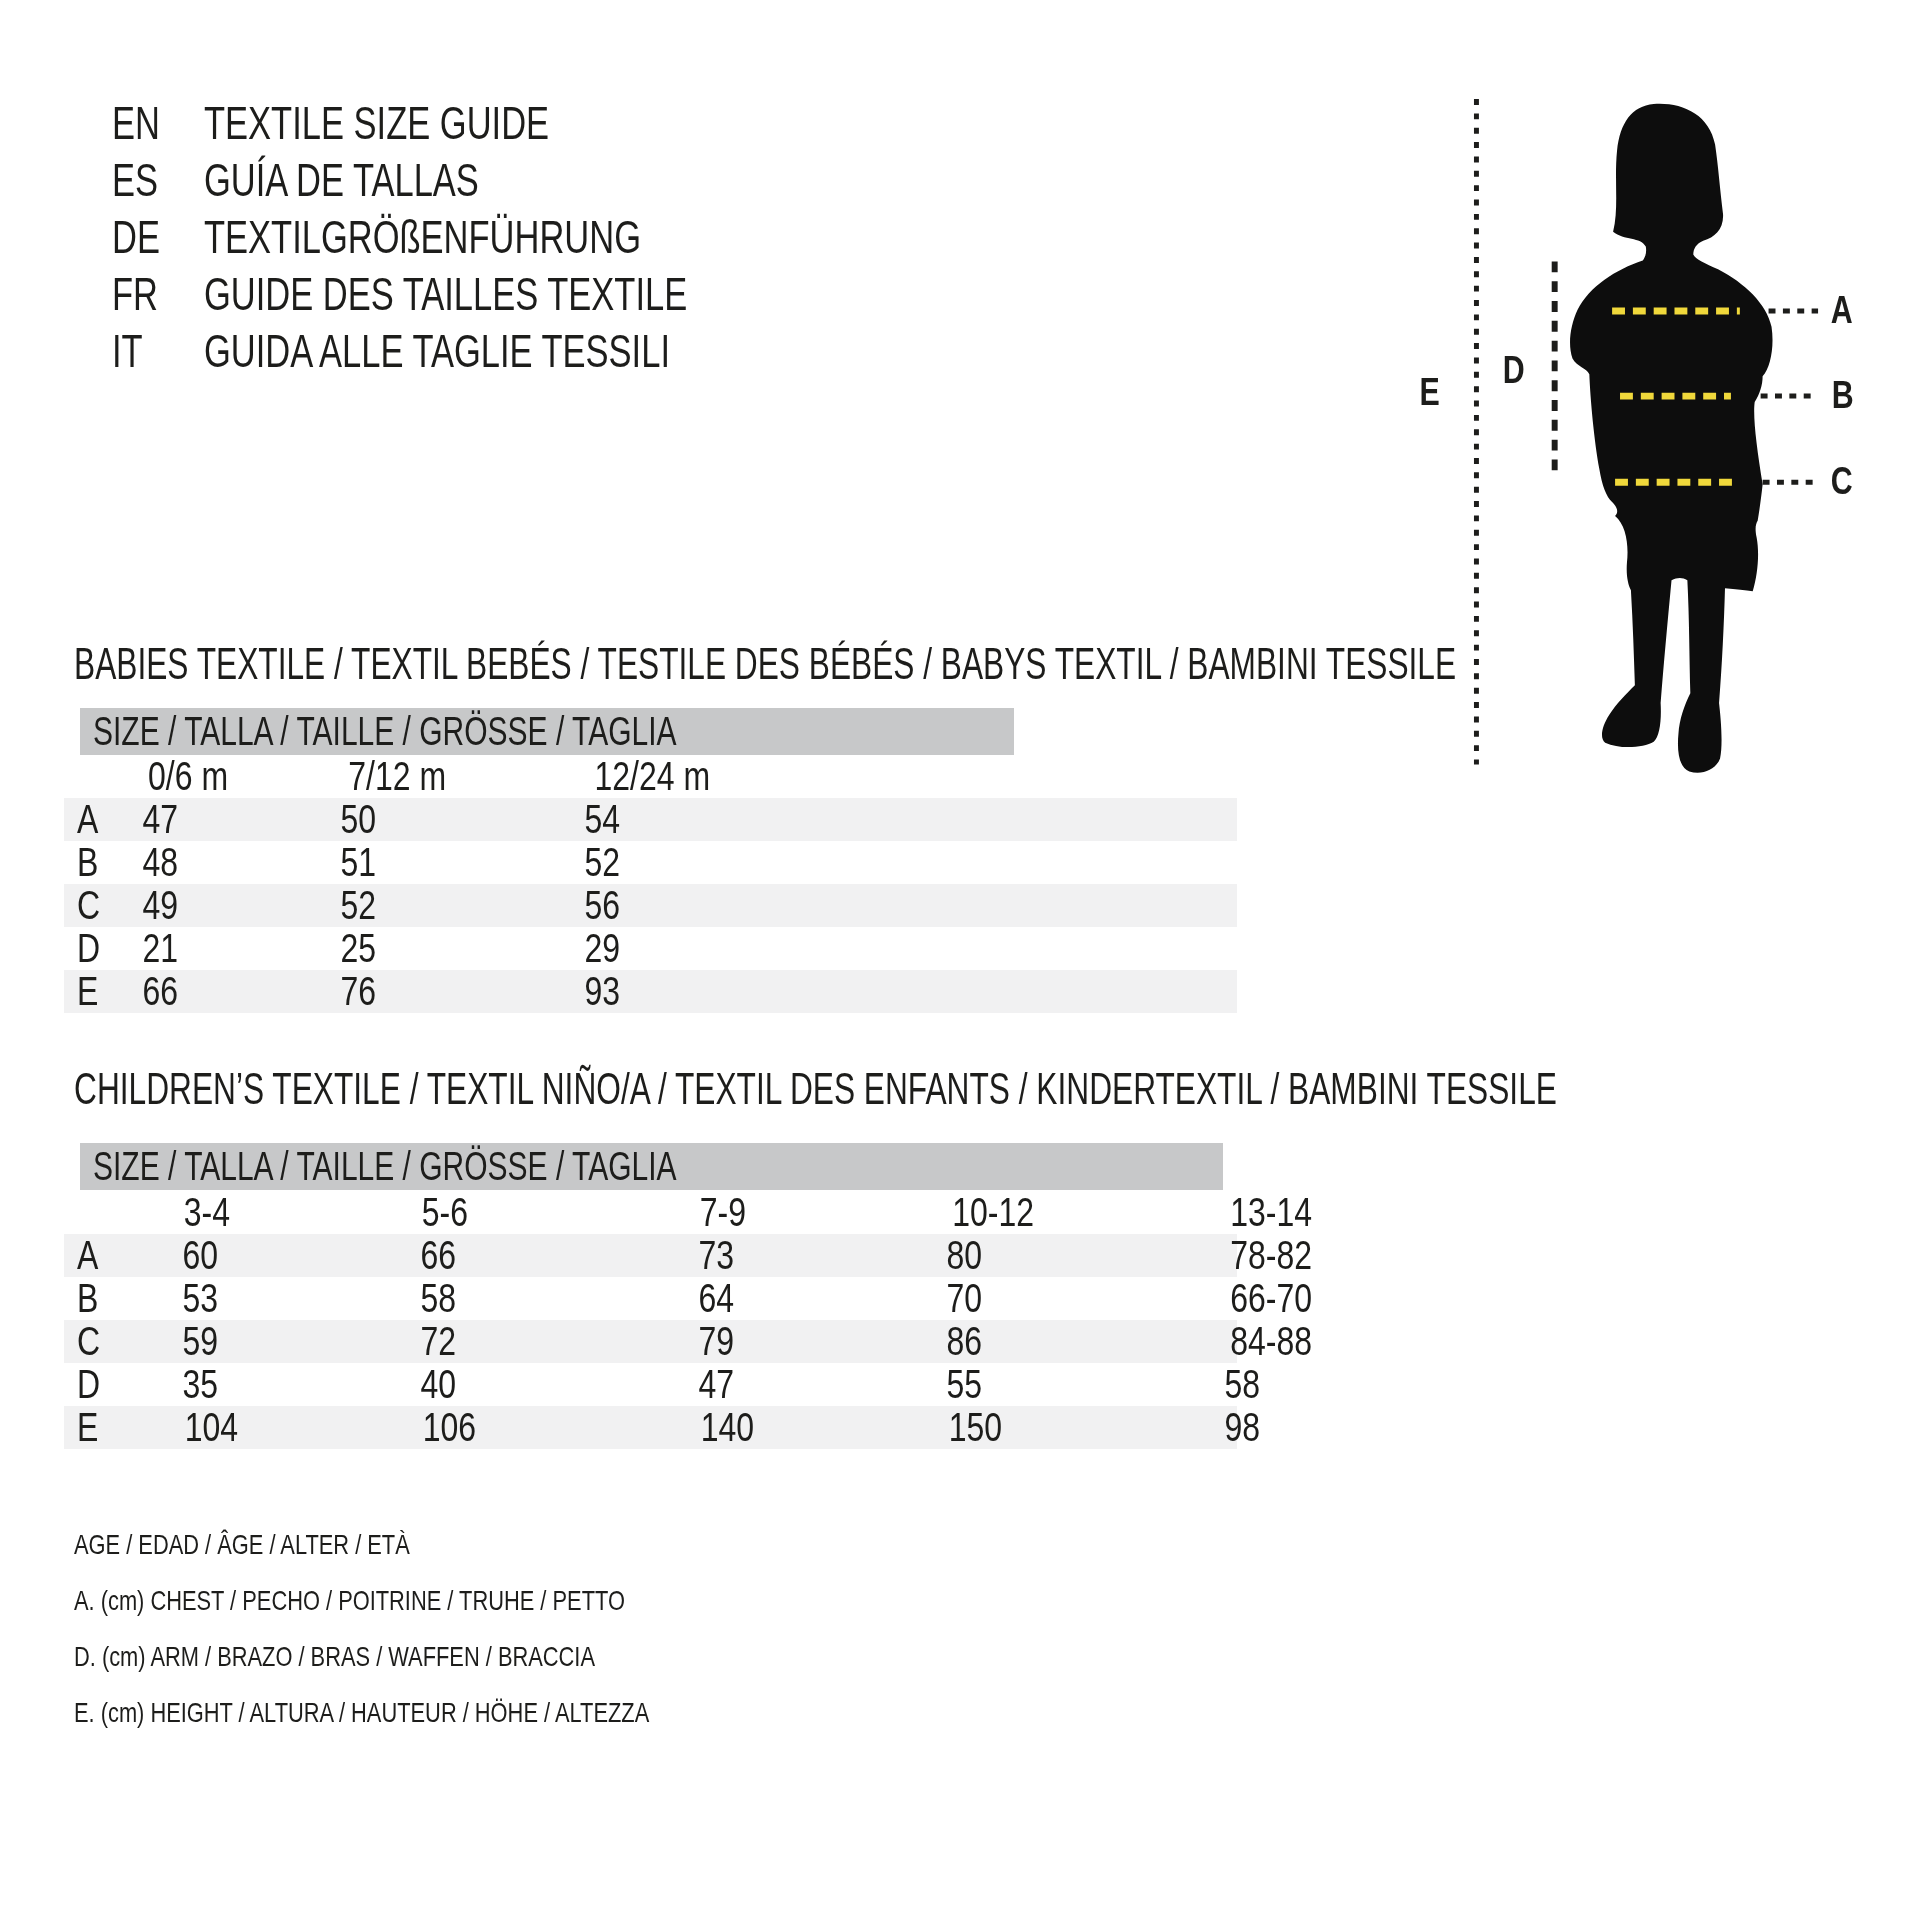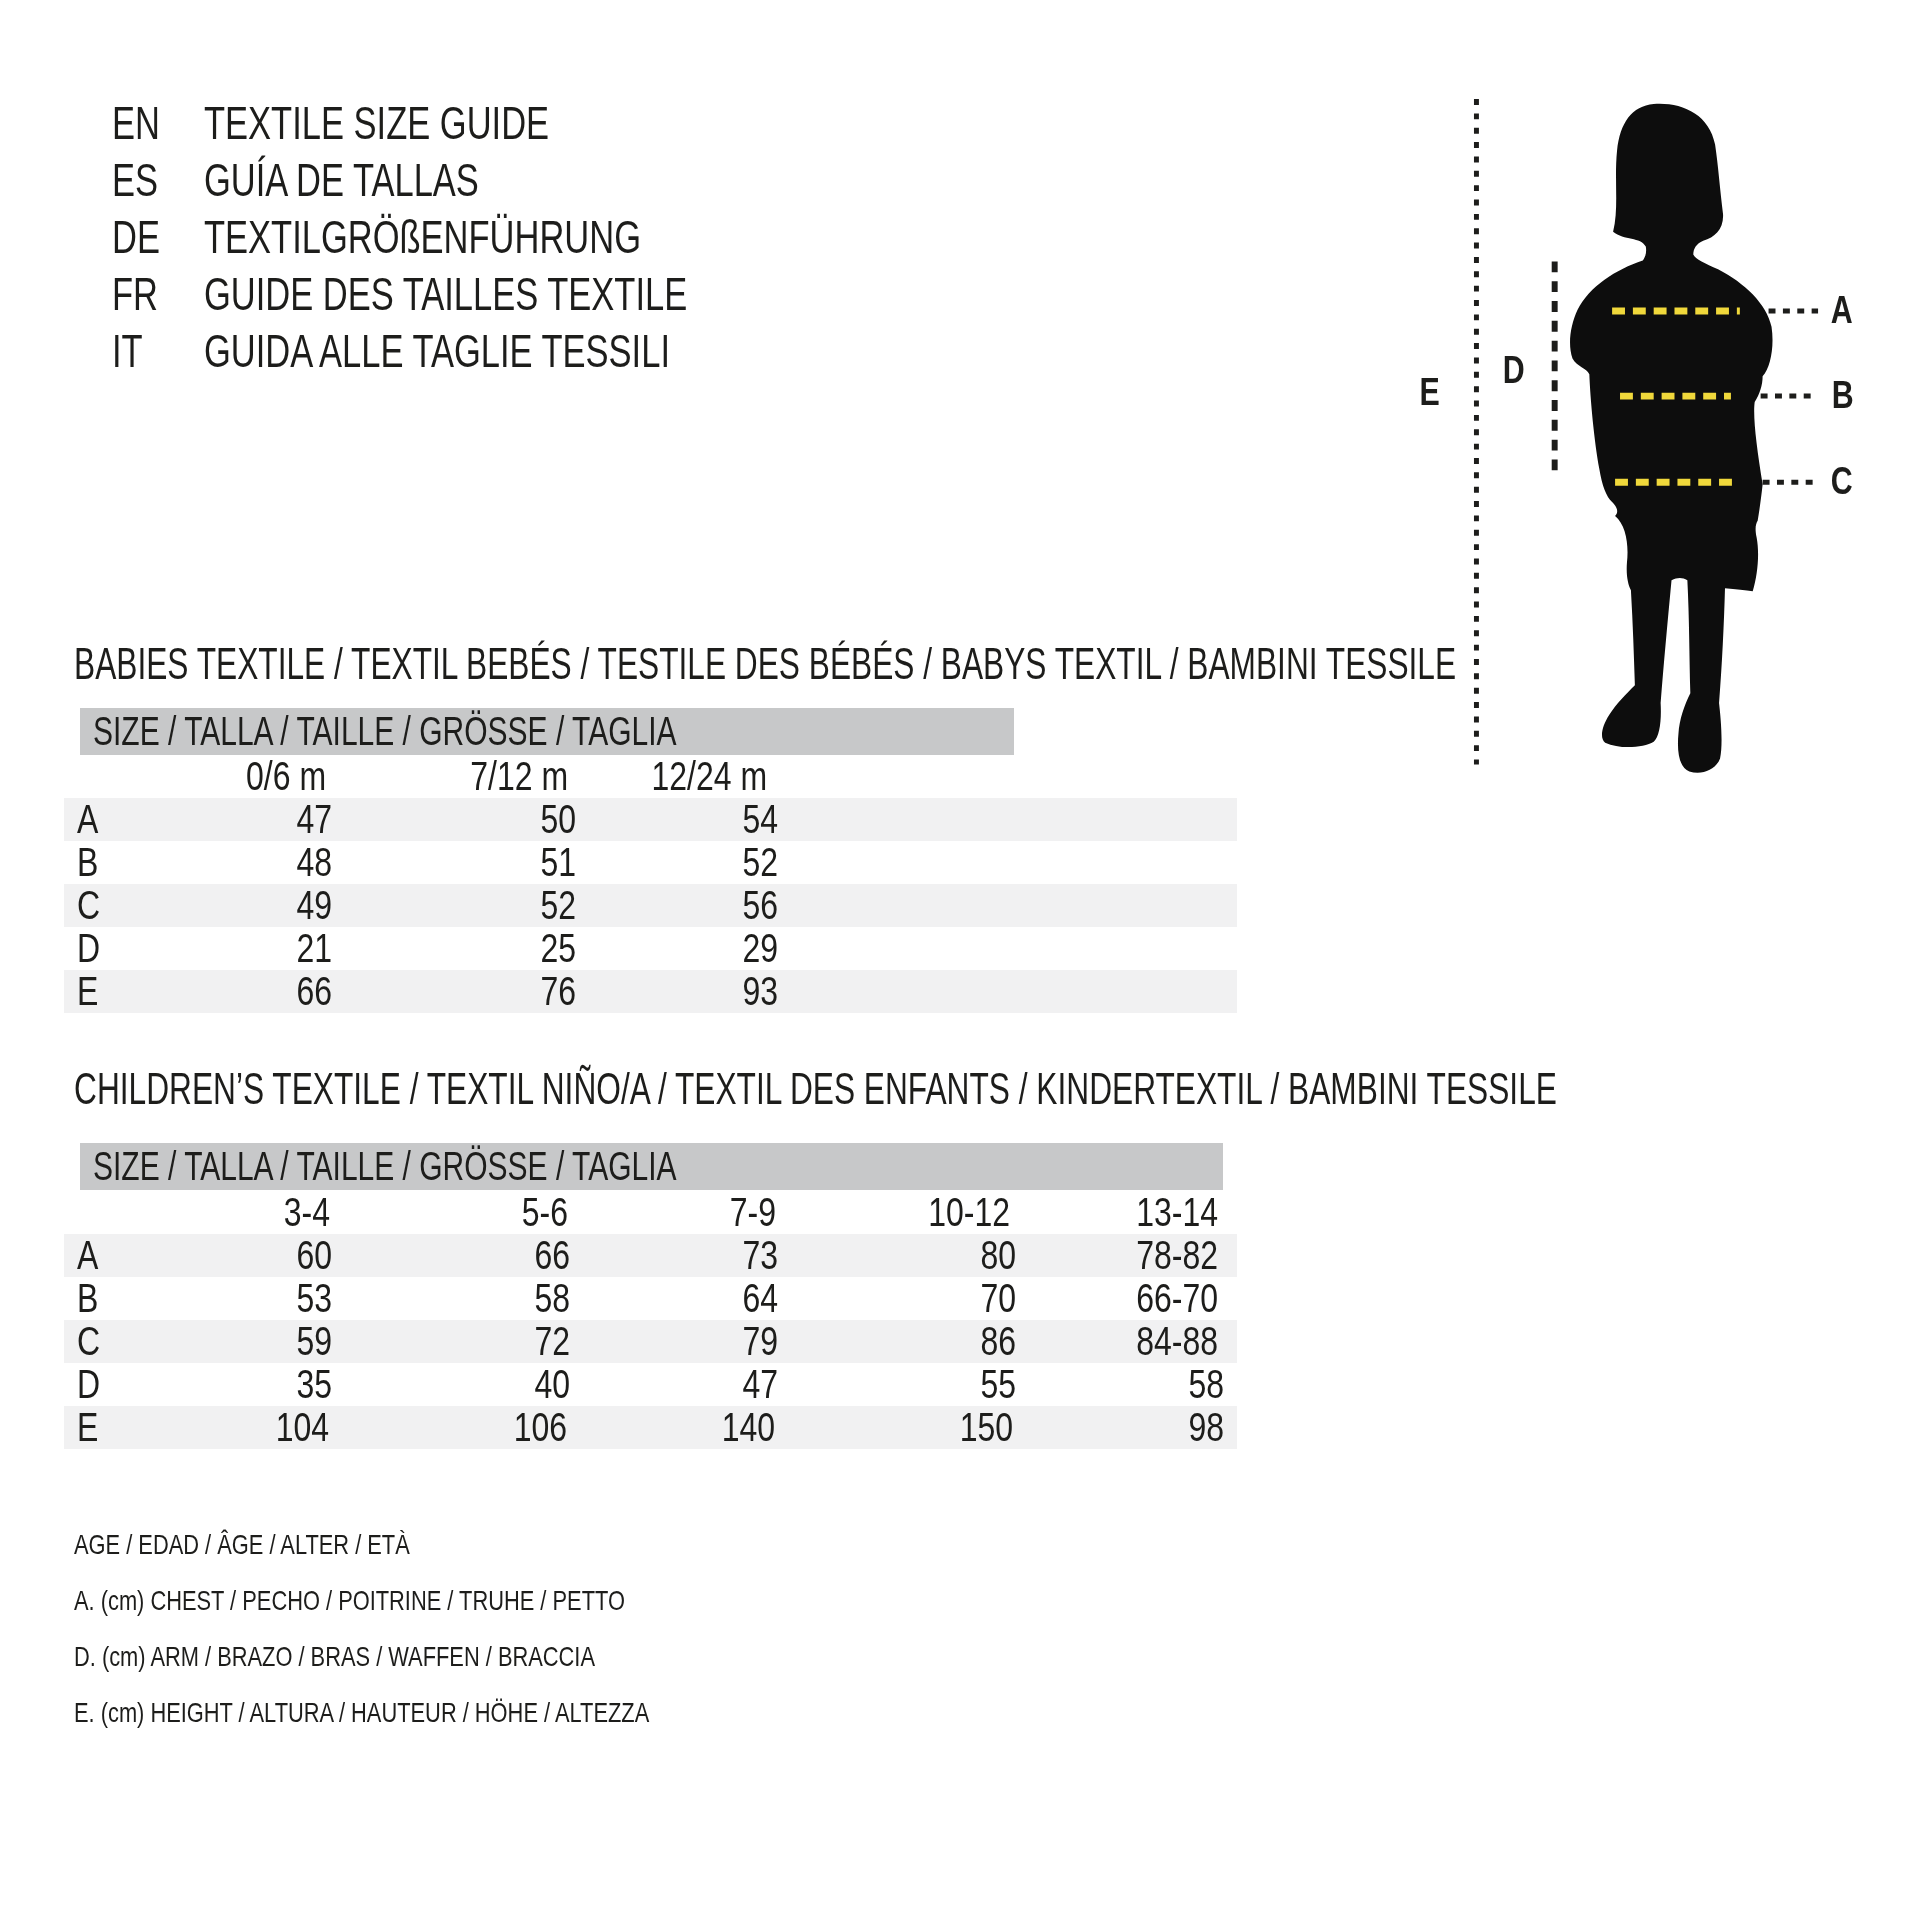--- a/index.html
+++ b/index.html
@@ -17,29 +17,29 @@
 
   
   .secheading{left:74px;height:44px;line-height:44px;font-size:44px;font-weight:500;}
   .secheading .t{transform:scaleX(0.72);}
 
   
   .sizebar{left:80px;height:47px;line-height:47px;background:#c7c8c9;
            font-size:40px;font-weight:500;padding-left:13px;box-sizing:border-box;}
   .grid{position:absolute;left:64px;width:1173px;display:grid;}
   .grid-b{grid-template-columns:74px 198px 244px 202px 1fr;}
-  .grid-c{grid-template-columns:74px 198px 238px 208px 238px 208px 1fr;}
+  .grid-c{grid-template-columns:74px 198px 238px 208px 238px 208px 1fr;gap:40px;}
   .colhead{height:44px;font-size:40px;font-weight:500;}
   .colhead .cell{line-height:44px;}
   .rows{position:absolute;left:64px;width:1173px;}
   .row{display:grid;height:43px;font-size:40px;font-weight:400;}
   .row.grid-b{position:relative;left:0;}
   .row.grid-c{position:relative;left:0;}
   .row:nth-child(odd){background:#f1f1f2;}
-  .cell{line-height:43px;text-align:right;overflow:visible;}
+  .cell{line-height:43px;text-align:left;overflow:visible;}
   .cell.lab{text-align:left;padding-left:13px;}
 
   
   .legend{left:74px;top:1517px;}
   .legendline{height:56px;line-height:56px;font-size:28px;font-weight:500;}
   .legendline .t{transform:scaleX(0.78);}
 
   
   .figlabel{font-size:38px;font-weight:700;line-height:40px;}
   svg.fig{position:absolute;left:0;top:0;}

